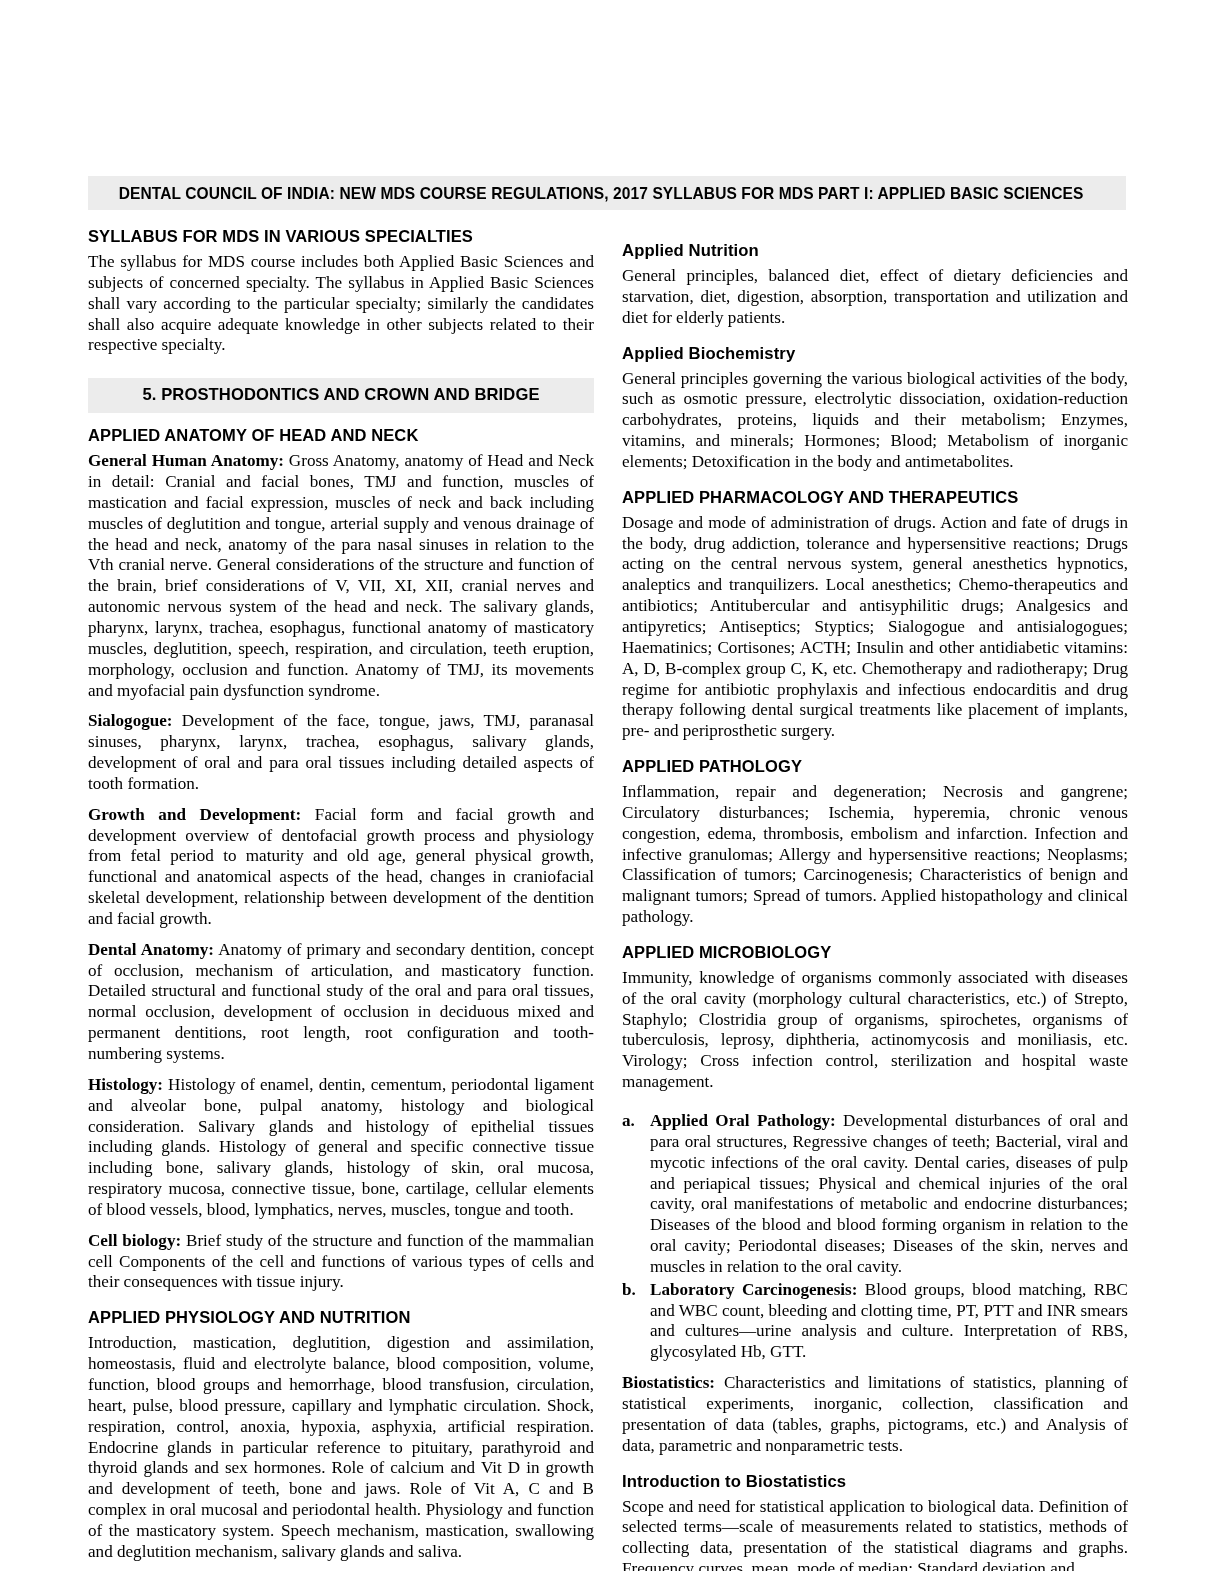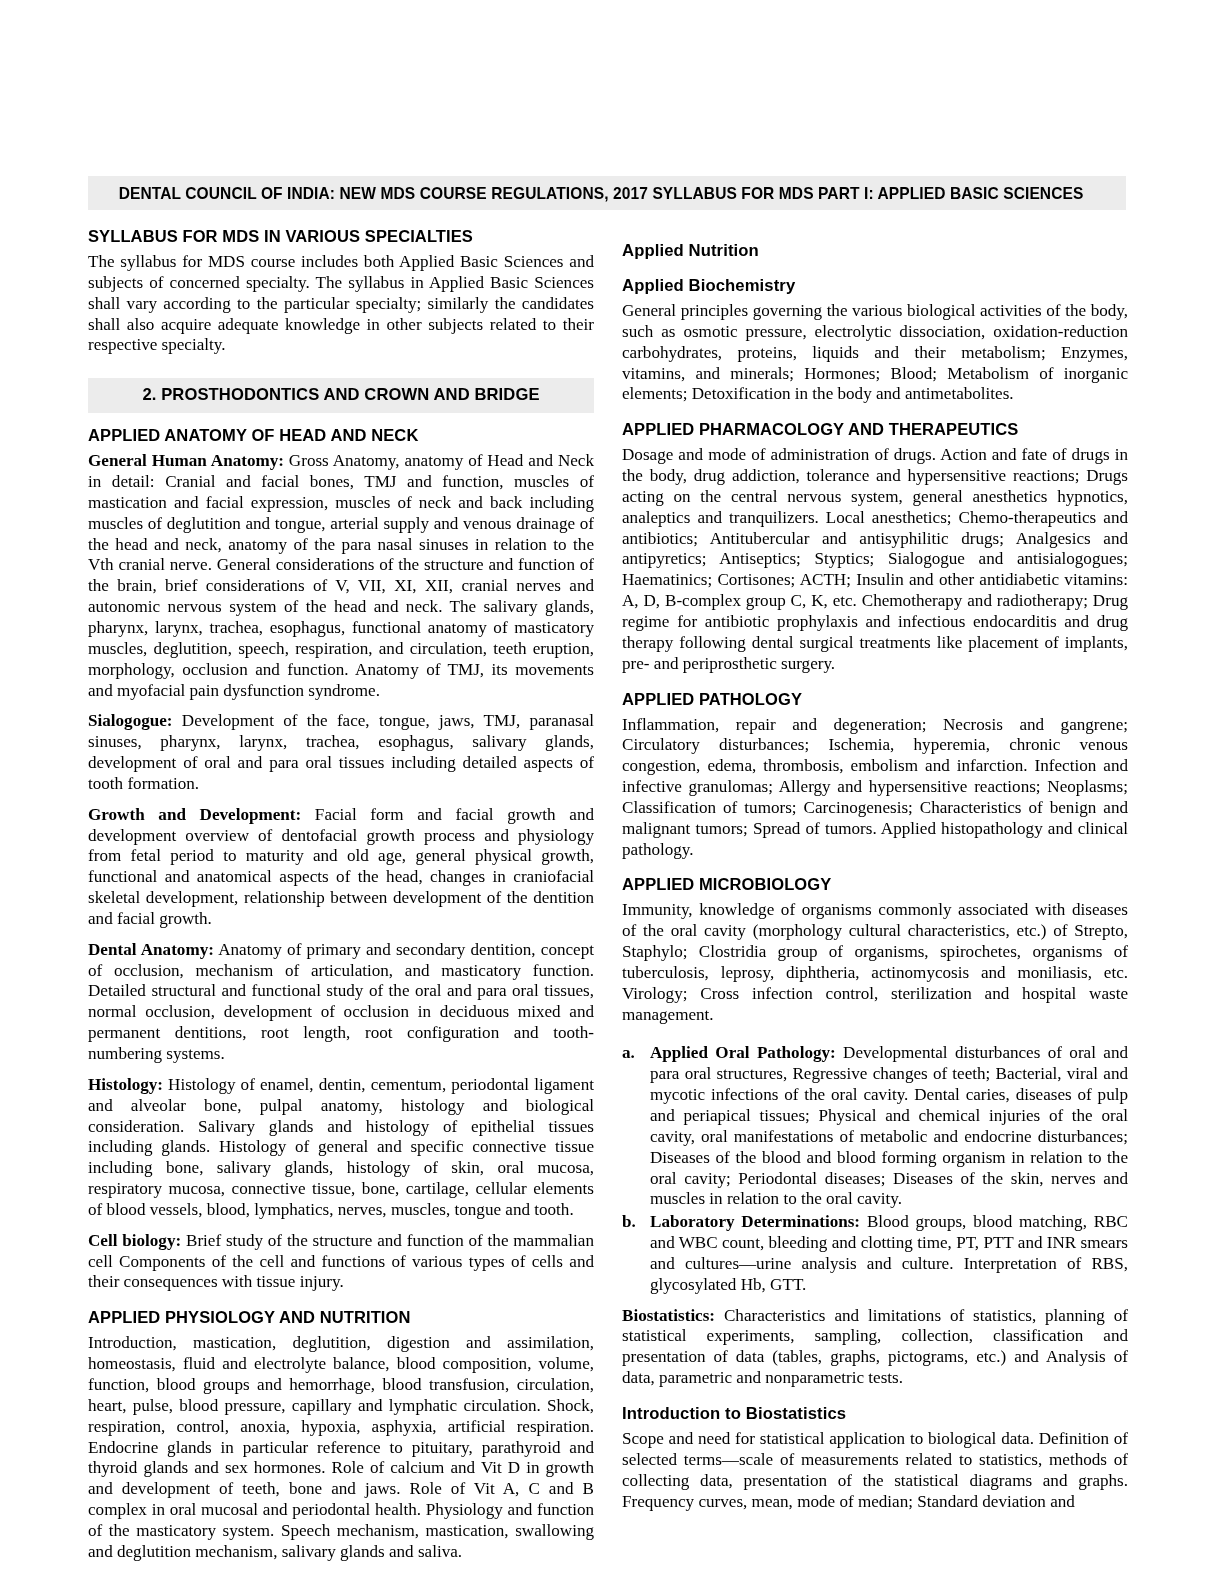--- a/index.html
+++ b/index.html
@@ -123,21 +123,21 @@
 
   <div class="columns">
 
     <div class="col">
 
       <h2 class="sec-head">SYLLABUS FOR MDS IN VARIOUS SPECIALTIES</h2>
 
       <p class="body">The syllabus for MDS course includes both Applied Basic Sciences and subjects of concerned specialty. The syllabus in Applied Basic Sciences shall vary according to the particular specialty; similarly the candidates shall also acquire adequate knowledge in other subjects related to their respective specialty.</p>
 
 
-      <div class="band">2. PROSTHODONTICS AND CROWN AND BRIDGE</div>
+      <div class="band">5. PROSTHODONTICS AND CROWN AND BRIDGE</div>
 
       <h2 class="sec-head">APPLIED ANATOMY OF HEAD AND NECK</h2>
 
       <p class="body"><span class="lead">General Human Anatomy:</span><span> Gross Anatomy, anatomy of Head and Neck in detail: Cranial and facial bones, TMJ and function, muscles of mastication and facial expression, muscles of neck and back including muscles of deglutition and tongue, arterial supply and venous drainage of the head and neck, anatomy of the para nasal sinuses in relation to the Vth cranial nerve. General considerations of the structure and function of the brain, brief considerations of V, VII, XI, XII, cranial nerves and autonomic nervous system of the head and neck. The salivary glands, pharynx, larynx, trachea, esophagus, functional anatomy of masticatory muscles, deglutition, speech, respiration, and circulation, teeth eruption, morphology, occlusion and function. Anatomy of TMJ, its movements and myofacial pain dysfunction syndrome.</span></p>
 
       <p class="body"><span class="lead">Sialogogue:</span><span> Development of the face, tongue, jaws, TMJ, paranasal sinuses, pharynx, larynx, trachea, esophagus, salivary glands, development of oral and para oral tissues including detailed aspects of tooth formation.</span></p>
 
       <p class="body"><span class="lead">Growth and Development:</span><span> Facial form and facial growth and development overview of dentofacial growth process and physiology from fetal period to maturity and old age, general physical growth, functional and anatomical aspects of the head, changes in craniofacial skeletal development, relationship between development of the dentition and facial growth.</span></p>
 
       <p class="body"><span class="lead">Dental Anatomy:</span><span> Anatomy of primary and secondary dentition, concept of occlusion, mechanism of articulation, and masticatory function. Detailed structural and functional study of the oral and para oral tissues, normal occlusion, development of occlusion in deciduous mixed and permanent dentitions, root length, root configuration and tooth-numbering systems.</span></p>
@@ -150,43 +150,44 @@
 
       <p class="body">Introduction, mastication, deglutition, digestion and assimilation, homeostasis, fluid and electrolyte balance, blood composition, volume, function, blood groups and hemorrhage, blood transfusion, circulation, heart, pulse, blood pressure, capillary and lymphatic circulation. Shock, respiration, control, anoxia, hypoxia, asphyxia, artificial respiration. Endocrine glands in particular reference to pituitary, parathyroid and thyroid glands and sex hormones. Role of calcium and Vit D in growth and development of teeth, bone and jaws. Role of Vit A, C and B complex in oral mucosal and periodontal health. Physiology and function of the masticatory system. Speech mechanism, mastication, swallowing and deglutition mechanism, salivary glands and saliva.</p>
 
     </div>
 
     <div class="col">
 
 
       <h3 class="sub-head">Applied Nutrition</h3>
 
+      <p class="body">General principles, balanced diet, effect of dietary deficiencies and starvation, diet, digestion, absorption, transportation and utilization and diet for elderly patients.</p>
 
       <h3 class="sub-head">Applied Biochemistry</h3>
 
       <p class="body">General principles governing the various biological activities of the body, such as osmotic pressure, electrolytic dissociation, oxidation-reduction carbohydrates, proteins, liquids and their metabolism; Enzymes, vitamins, and minerals; Hormones; Blood; Metabolism of inorganic elements; Detoxification in the body and antimetabolites.</p>
 
       <h2 class="sec-head" style="margin-top:14px;">APPLIED PHARMACOLOGY AND THERAPEUTICS</h2>
 
       <p class="body">Dosage and mode of administration of drugs. Action and fate of drugs in the body, drug addiction, tolerance and hypersensitive reactions; Drugs acting on the central nervous system, general anesthetics hypnotics, analeptics and tranquilizers. Local anesthetics; Chemo-therapeutics and antibiotics; Antitubercular and antisyphilitic drugs; Analgesics and antipyretics; Antiseptics; Styptics; Sialogogue and antisialogogues; Haematinics; Cortisones; ACTH; Insulin and other antidiabetic vitamins: A, D, B-complex group C, K, etc. Chemotherapy and radiotherapy; Drug regime for antibiotic prophylaxis and infectious endocarditis and drug therapy following dental surgical treatments like placement of implants, pre- and periprosthetic surgery.</p>
 
       <h2 class="sec-head" style="margin-top:14px;">APPLIED PATHOLOGY</h2>
 
       <p class="body">Inflammation, repair and degeneration; Necrosis and gangrene; Circulatory disturbances; Ischemia, hyperemia, chronic venous congestion, edema, thrombosis, embolism and infarction. Infection and infective granulomas; Allergy and hypersensitive reactions; Neoplasms; Classification of tumors; Carcinogenesis; Characteristics of benign and malignant tumors; Spread of tumors. Applied histopathology and clinical pathology.</p>
 
       <h2 class="sec-head" style="margin-top:14px;">APPLIED MICROBIOLOGY</h2>
 
       <p class="body tight">Immunity, knowledge of organisms commonly associated with diseases of the oral cavity (morphology cultural characteristics, etc.) of Strepto, Staphylo; Clostridia group of organisms, spirochetes, organisms of tuberculosis, leprosy, diphtheria, actinomycosis and moniliasis, etc. Virology; Cross infection control, sterilization and hospital waste management.</p>
 
       <ol class="abc">
         <li><span class="marker">a.</span><span class="lead">Applied Oral Pathology:</span><span> Developmental disturbances of oral and para oral structures, Regressive changes of teeth; Bacterial, viral and mycotic infections of the oral cavity. Dental caries, diseases of pulp and periapical tissues; Physical and chemical injuries of the oral cavity, oral manifestations of metabolic and endocrine disturbances; Diseases of the blood and blood forming organism in relation to the oral cavity; Periodontal diseases; Diseases of the skin, nerves and muscles in relation to the oral cavity.</span></li>
-        <li><span class="marker">b.</span><span class="lead">Laboratory Determinations:</span><span> Blood groups, blood matching, RBC and WBC count, bleeding and clotting time, PT, PTT and INR smears and cultures—urine analysis and culture. Interpretation of RBS, glycosylated Hb, GTT.</span></li>
+        <li><span class="marker">b.</span><span class="lead">Laboratory Carcinogenesis:</span><span> Blood groups, blood matching, RBC and WBC count, bleeding and clotting time, PT, PTT and INR smears and cultures—urine analysis and culture. Interpretation of RBS, glycosylated Hb, GTT.</span></li>
       </ol>
 
-      <p class="body"><span class="lead">Biostatistics:</span><span> Characteristics and limitations of statistics, planning of statistical experiments, sampling, collection, classification and presentation of data (tables, graphs, pictograms, etc.) and Analysis of data, parametric and nonparametric tests.</span></p>
+      <p class="body"><span class="lead">Biostatistics:</span><span> Characteristics and limitations of statistics, planning of statistical experiments, inorganic, collection, classification and presentation of data (tables, graphs, pictograms, etc.) and Analysis of data, parametric and nonparametric tests.</span></p>
 
       <h3 class="sub-head">Introduction to Biostatistics</h3>
 
       <p class="body">Scope and need for statistical application to biological data. Definition of selected terms—scale of measurements related to statistics, methods of collecting data, presentation of the statistical diagrams and graphs. Frequency curves, mean, mode of median; Standard deviation and</p>
 
     </div>
 
   </div>
 </div>
 

